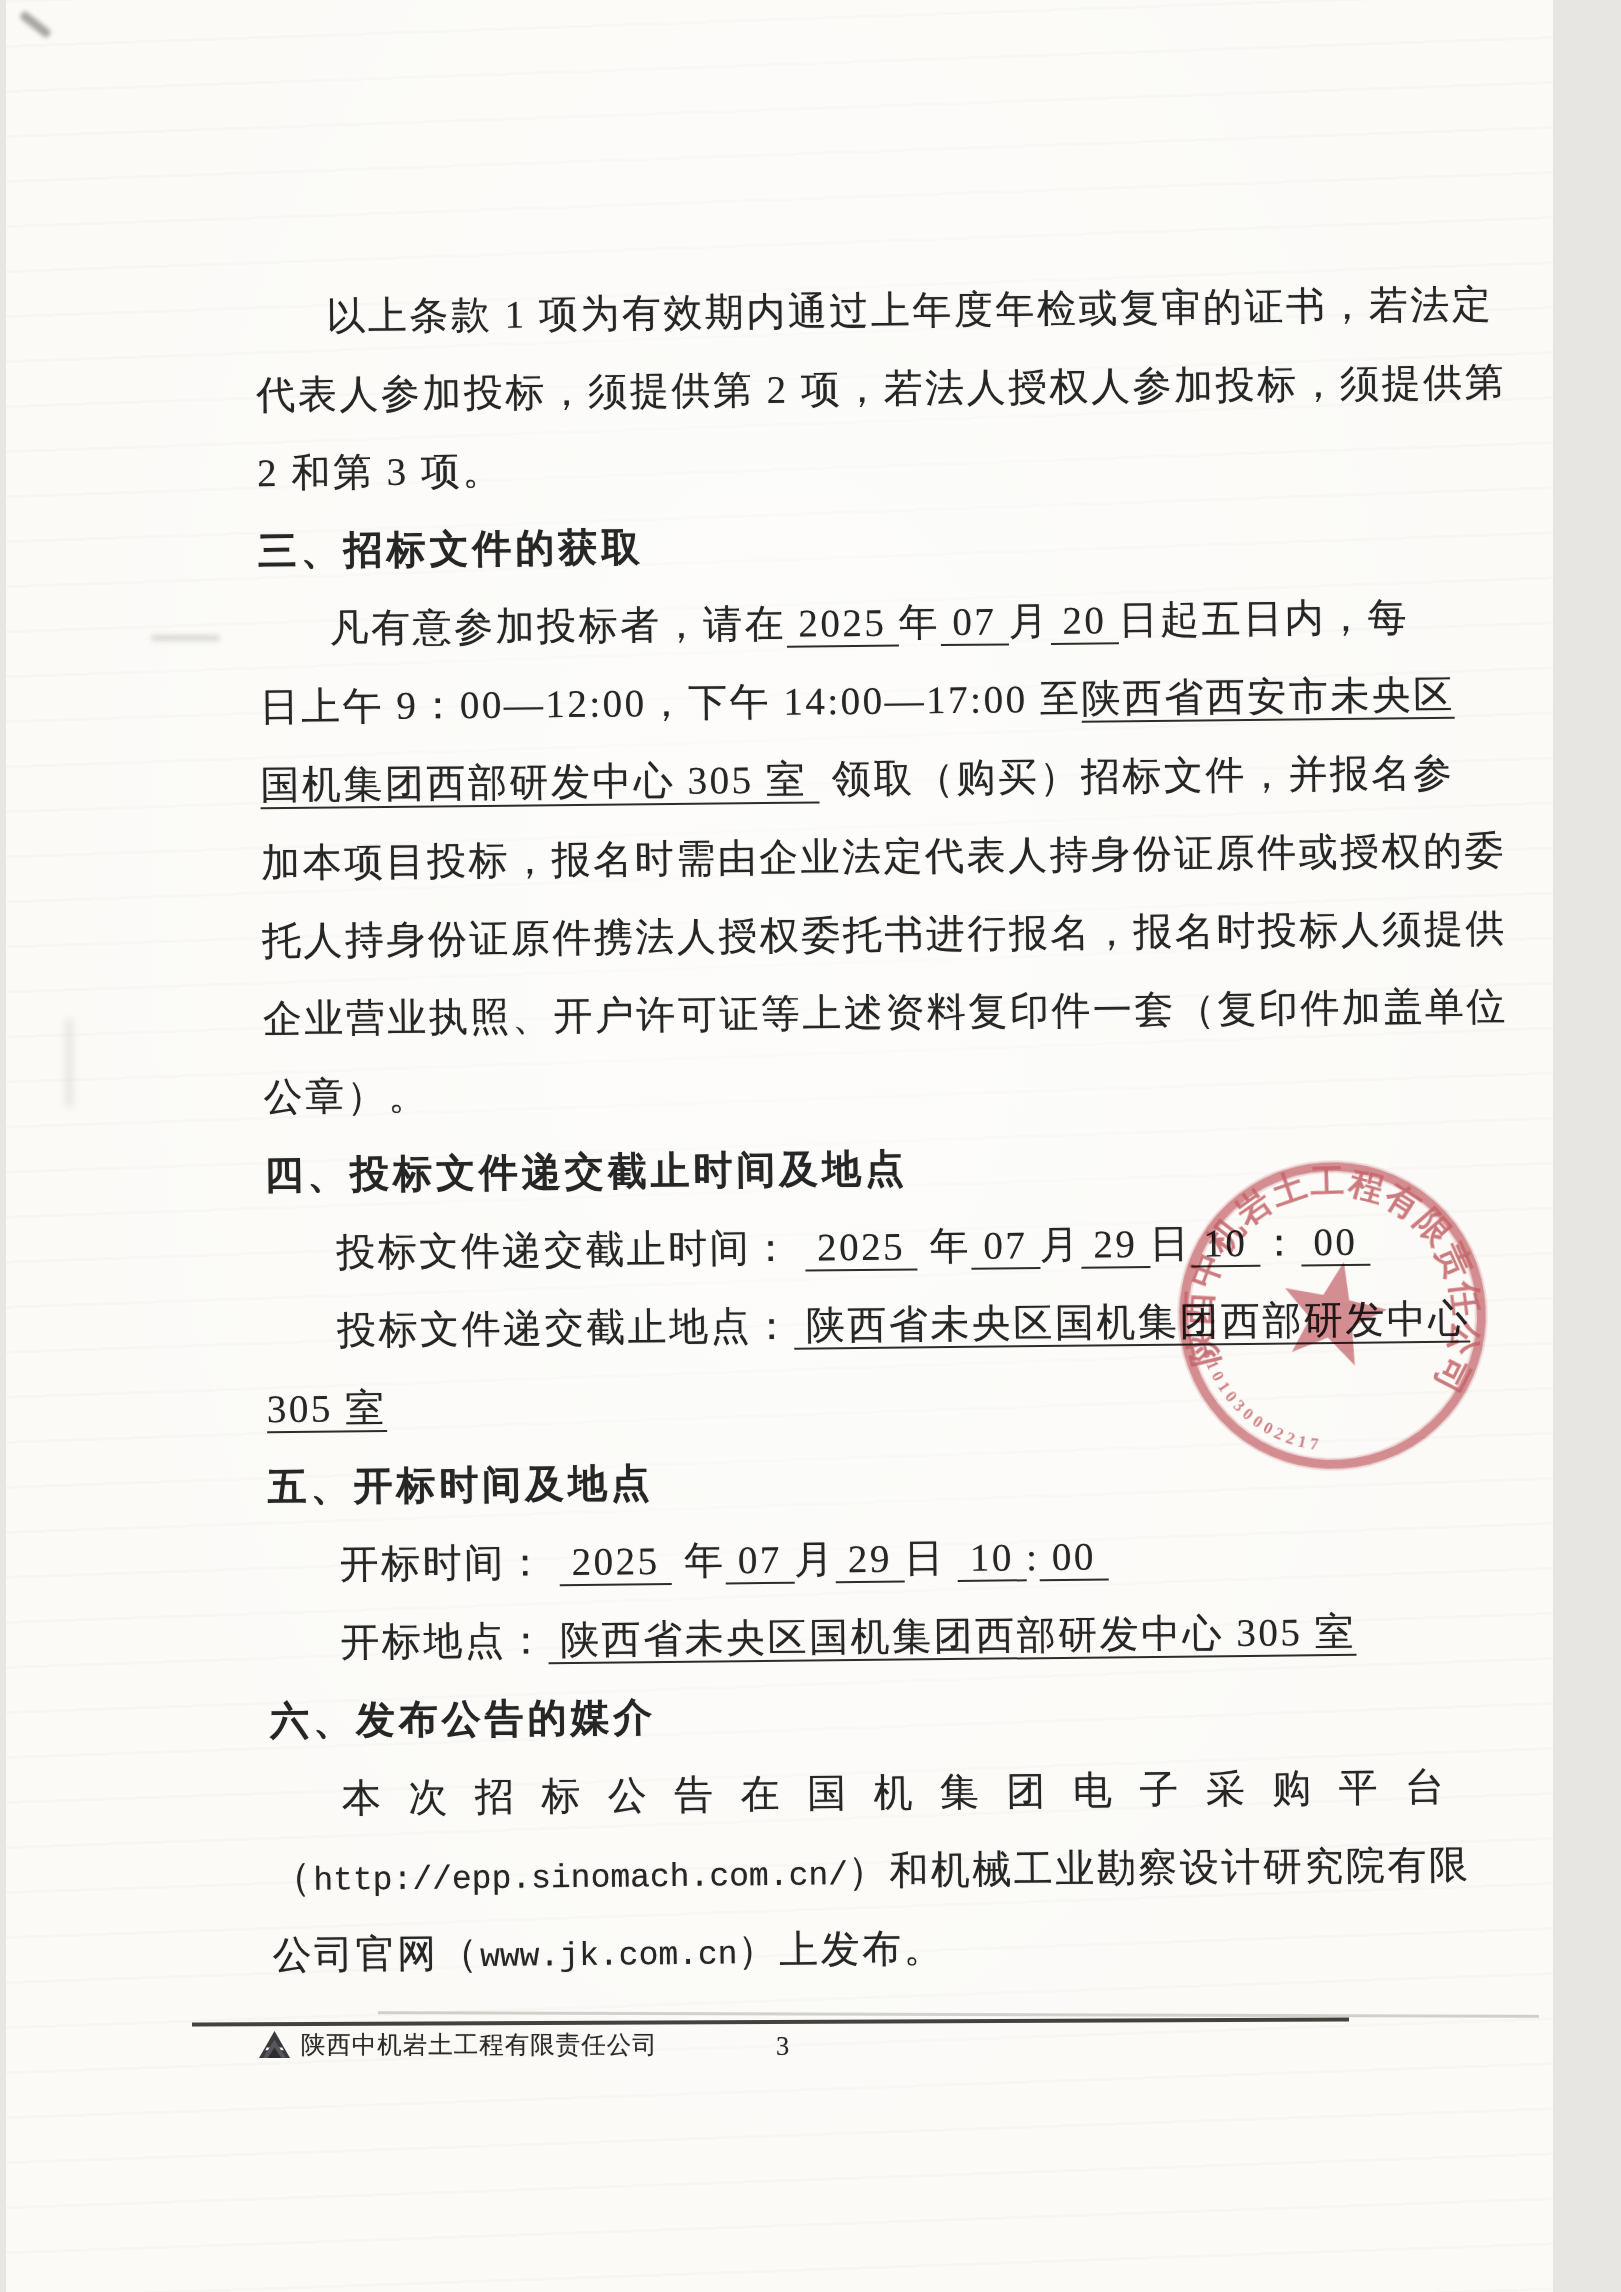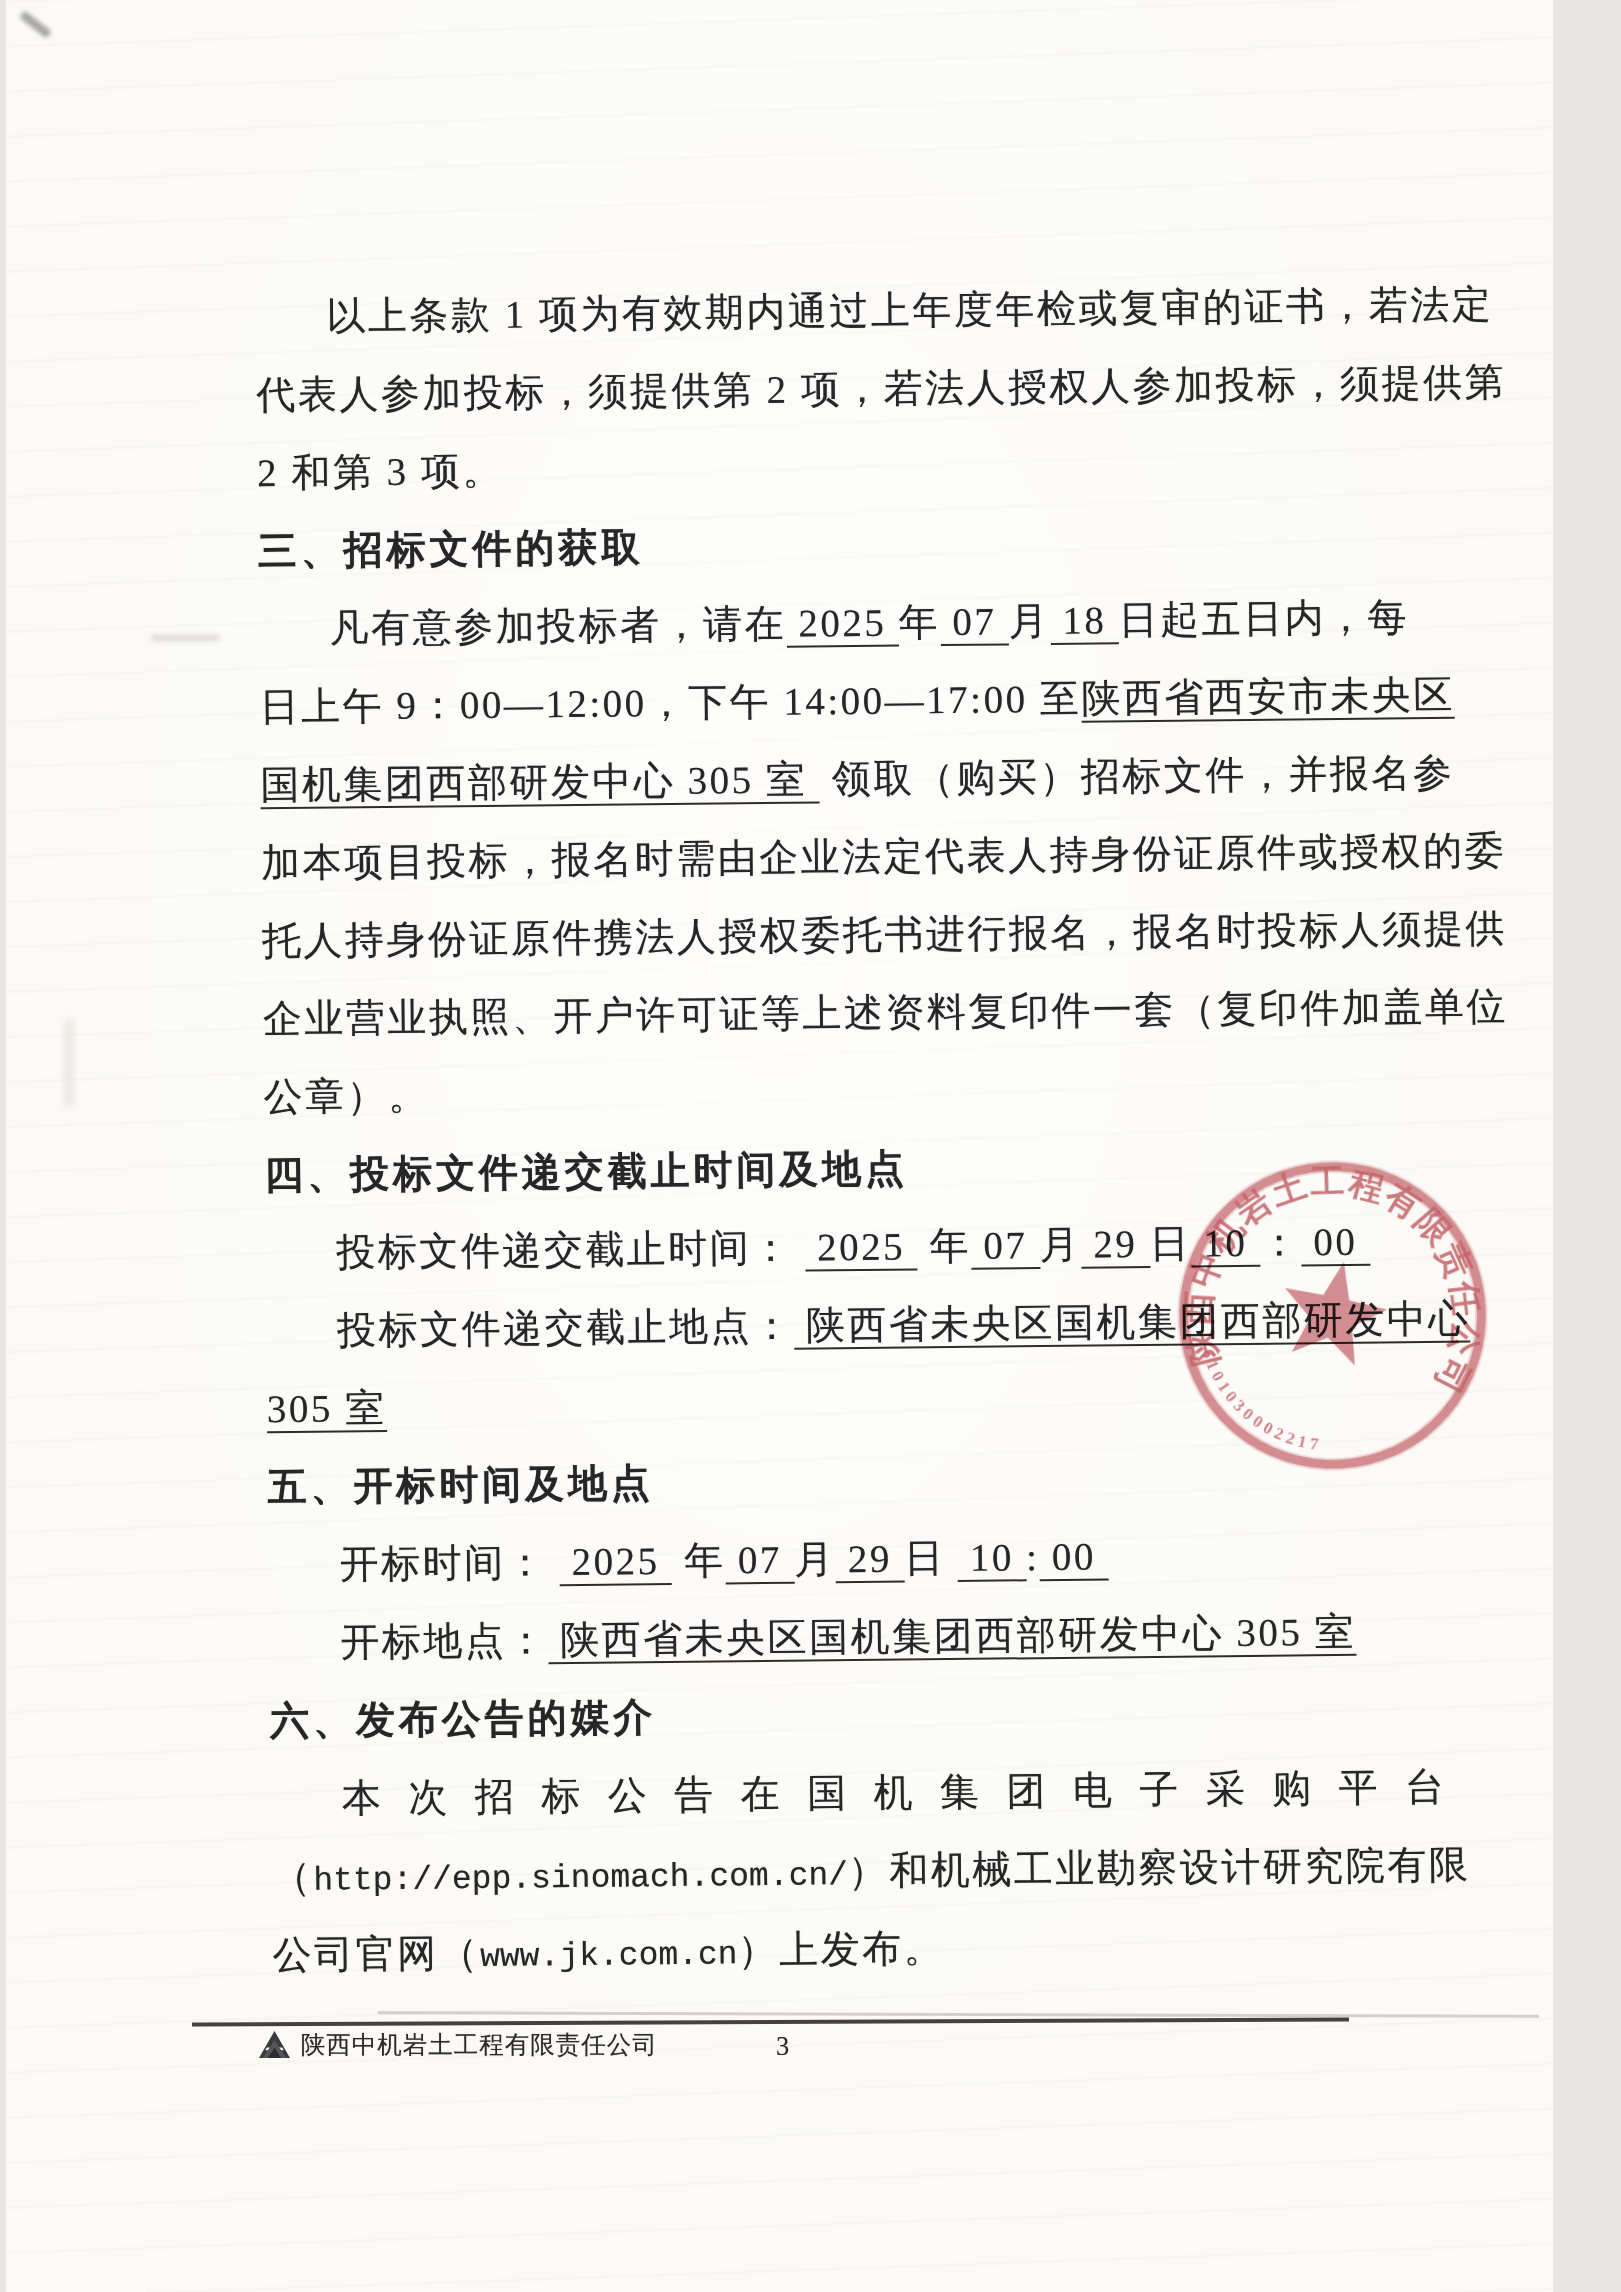--- a/index.html
+++ b/index.html
@@ -61,21 +61,21 @@
   <div class="smudge-c"></div>
 
   <div class="content">
 
     <div class="line indent">以上条款 1 项为有效期内通过上年度年检或复审的证书，若法定</div>
     <div class="line">代表人参加投标，须提供第 2 项，若法人授权人参加投标，须提供第</div>
     <div class="line">2 和第 3 项。</div>
 
     <div class="line heading">三、招标文件的获取</div>
 
-    <div class="line indent"><span>凡有意参加投标者，请在</span><span class="u"> 2025 </span><span>年</span><span class="u"> 07 </span><span>月</span><span class="u"> 18 </span><span>日起五日内，每</span></div>
+    <div class="line indent"><span>凡有意参加投标者，请在</span><span class="u"> 2025 </span><span>年</span><span class="u"> 07 </span><span>月</span><span class="u"> 20 </span><span>日起五日内，每</span></div>
     <div class="line"><span>日上午 9：00—12:00，下午 14:00—17:00 至</span><span class="u">陕西省西安市未央区</span></div>
     <div class="line"><span class="u">国机集团西部研发中心 305 室 </span><span> 领取（购买）招标文件，并报名参</span></div>
     <div class="line">加本项目投标，报名时需由企业法定代表人持身份证原件或授权的委</div>
     <div class="line">托人持身份证原件携法人授权委托书进行报名，报名时投标人须提供</div>
     <div class="line">企业营业执照、开户许可证等上述资料复印件一套（复印件加盖单位</div>
     <div class="line">公章）。</div>
 
     <div class="line heading">四、投标文件递交截止时间及地点</div>
 
     <div class="line indent"><span>投标文件递交截止时间： </span><span class="u"> 2025 </span><span> 年</span><span class="u"> 07 </span><span>月</span><span class="u"> 29 </span><span>日</span><span class="u"> 10 </span><span>：</span><span class="u"> 00 </span></div>

